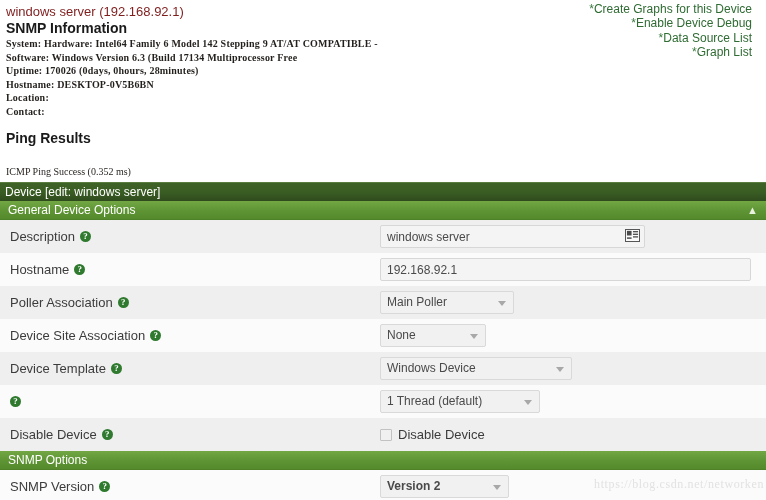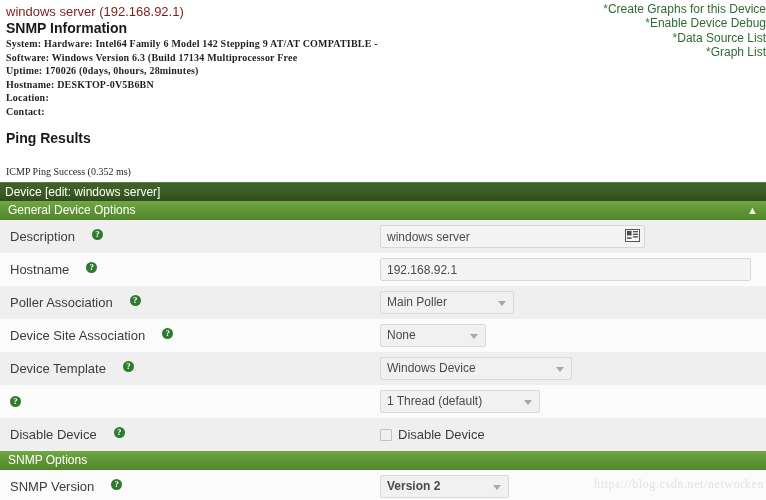--- a/index.html
+++ b/index.html
@@ -38,21 +38,21 @@
     font-size: 10px;
     font-weight: bold;
     letter-spacing: .2px;
     color: #231f1c;
     line-height: 13.5px;
     white-space: nowrap;
   }
 
   .links {
     position: absolute;
-    top: 2px; right: 0;
+    top: 2px; right: 14px;
     text-align: right;
   }
   .links a {
     display: block;
     color: #2f6b33;
     font-size: 12px;
     line-height: 14.3px;
     text-decoration: none;
     font-family: "Liberation Sans", sans-serif;
   }
@@ -115,21 +115,22 @@
     font-size: 13px;
     color: #3b3b3b;
   }
   .row.odd  { background: #efefef; }
   .row.even { background: #fbfbfb; }
 
   .label {
     width: 370px;
     flex: 0 0 370px;
     display: flex;
-    gap: 17px;
+    align-items: center;
+    gap: 5px;
     color: #3c3c3c;
     font-size: 13px;
   }
   .help {
     display: inline-block;
     width: 11px; height: 11px;
     border-radius: 50%;
     background: #2f7a2f;
     color: #ffffff;
     font-size: 9px;

